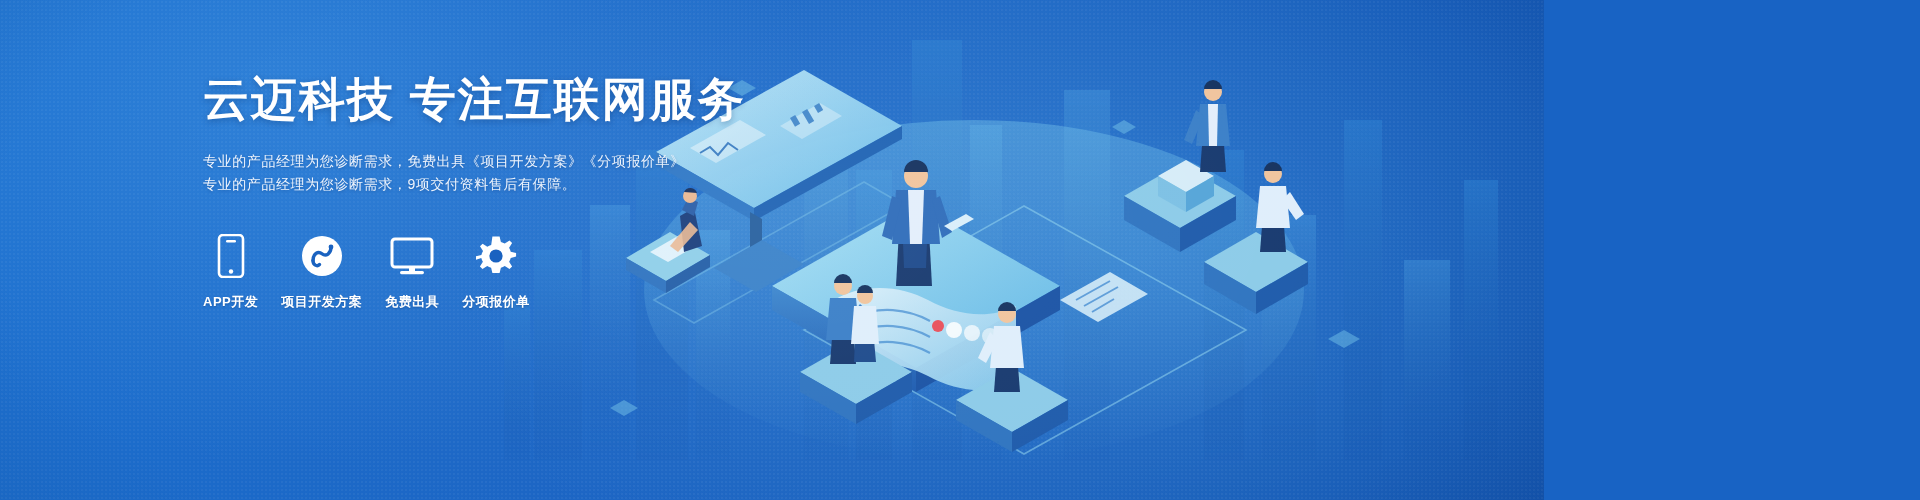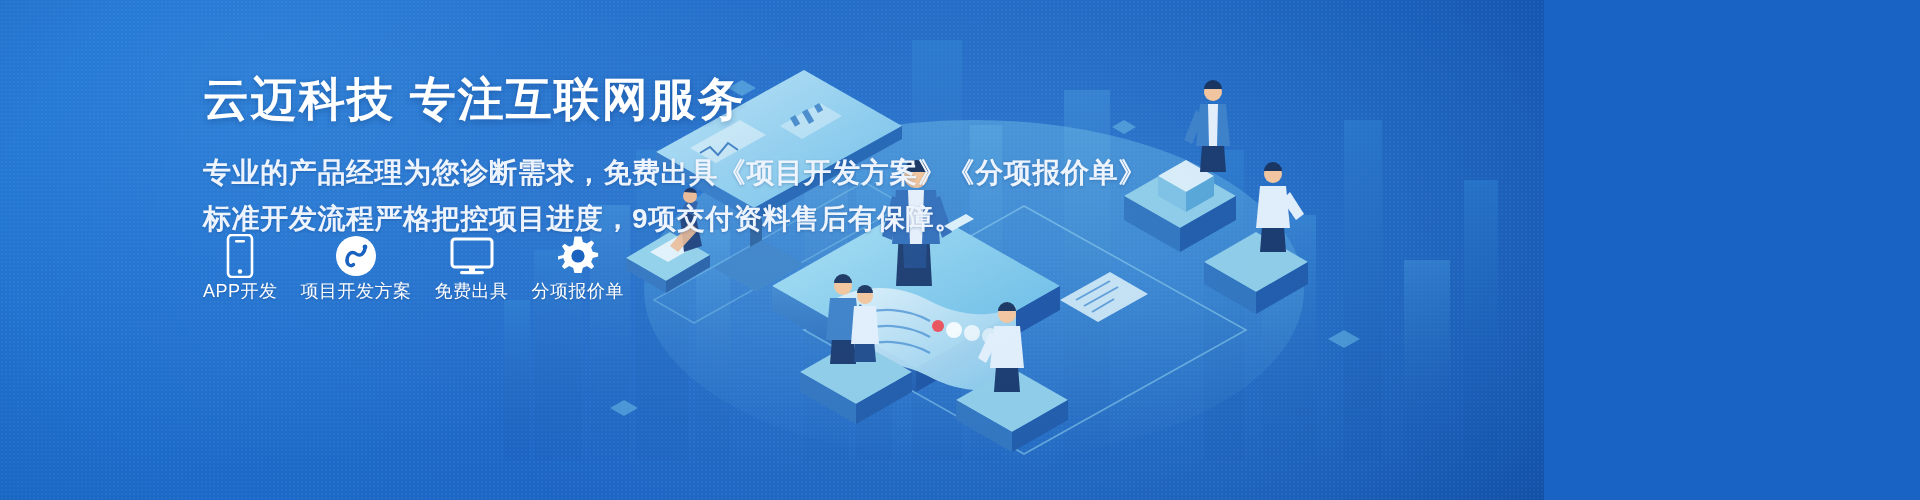--- a/index.html
+++ b/index.html
@@ -40,26 +40,26 @@
   #headline {
     font-size:46px;
     font-weight:700;
     color:#ffffff;
     letter-spacing:2px;
     line-height:1.18;
     white-space:nowrap;
     text-shadow:0 2px 6px rgba(4,36,88,0.30);
   }
   .sub-line {
-    font-size:28px;
+    font-size:14px;
     color:#eef4fd;
     line-height:1.62;
     letter-spacing:0.6px;
     white-space:nowrap;
-    font-weight:700;
+    font-weight:400;
     text-shadow:0 1px 3px rgba(4,36,88,0.25);
   }
   #sublines { margin-top:24px; }
 
   
   #services {
     position:absolute; left:203px; top:234px;
     display:flex;
     align-items:flex-start;
   }
@@ -70,26 +70,27 @@
     margin-right:23px;
     cursor:pointer;
   }
   .svc:last-child { margin-right:0; }
   .svc-ico {
     height:44px;
     display:flex; align-items:center; justify-content:center;
   }
   .svc-ico svg { display:block; }
   .svc-label {
-    margin-top:1px;
-    font-size:18px;
+    margin-top:15px;
+    font-size:13px;
     color:#ffffff;
     letter-spacing:0.5px;
     white-space:nowrap;
     text-shadow:0 1px 2px rgba(4,36,88,0.3);
+    font-weight:bold;
   }
 
   
   #art { position:absolute; right:0; top:0; width:1040px; height:500px; }
   #art svg { display:block; }
 </style>
 </head>
 <body>
 
 <div id="banner">
@@ -310,21 +311,21 @@
       </g>
     </svg>
   </div>
 
   <div id="vignette"></div>
 
   <div id="copy">
     <h1 id="headline">云迈科技 专注互联网服务</h1>
     <div id="sublines">
       <div class="sub-line">专业的产品经理为您诊断需求，免费出具《项目开发方案》《分项报价单》</div>
-      <div class="sub-line">标准开发流程严格把控项目进度，9项交付资料售后有保障。</div>
+      <div class="sub-line">专业的产品经理为您诊断需求，9项交付资料售后有保障。</div>
     </div>
   </div>
 
   <div id="services">
 
     <div class="svc">
       <div class="svc-ico">
         <svg width="28" height="44" viewBox="0 0 28 44">
           <rect x="2" y="1" width="24" height="42" rx="4" ry="4" fill="none" stroke="#ffffff" stroke-width="2.6"></rect>
           <rect x="9" y="6" width="10" height="2.4" rx="1.2" fill="#ffffff"></rect>

